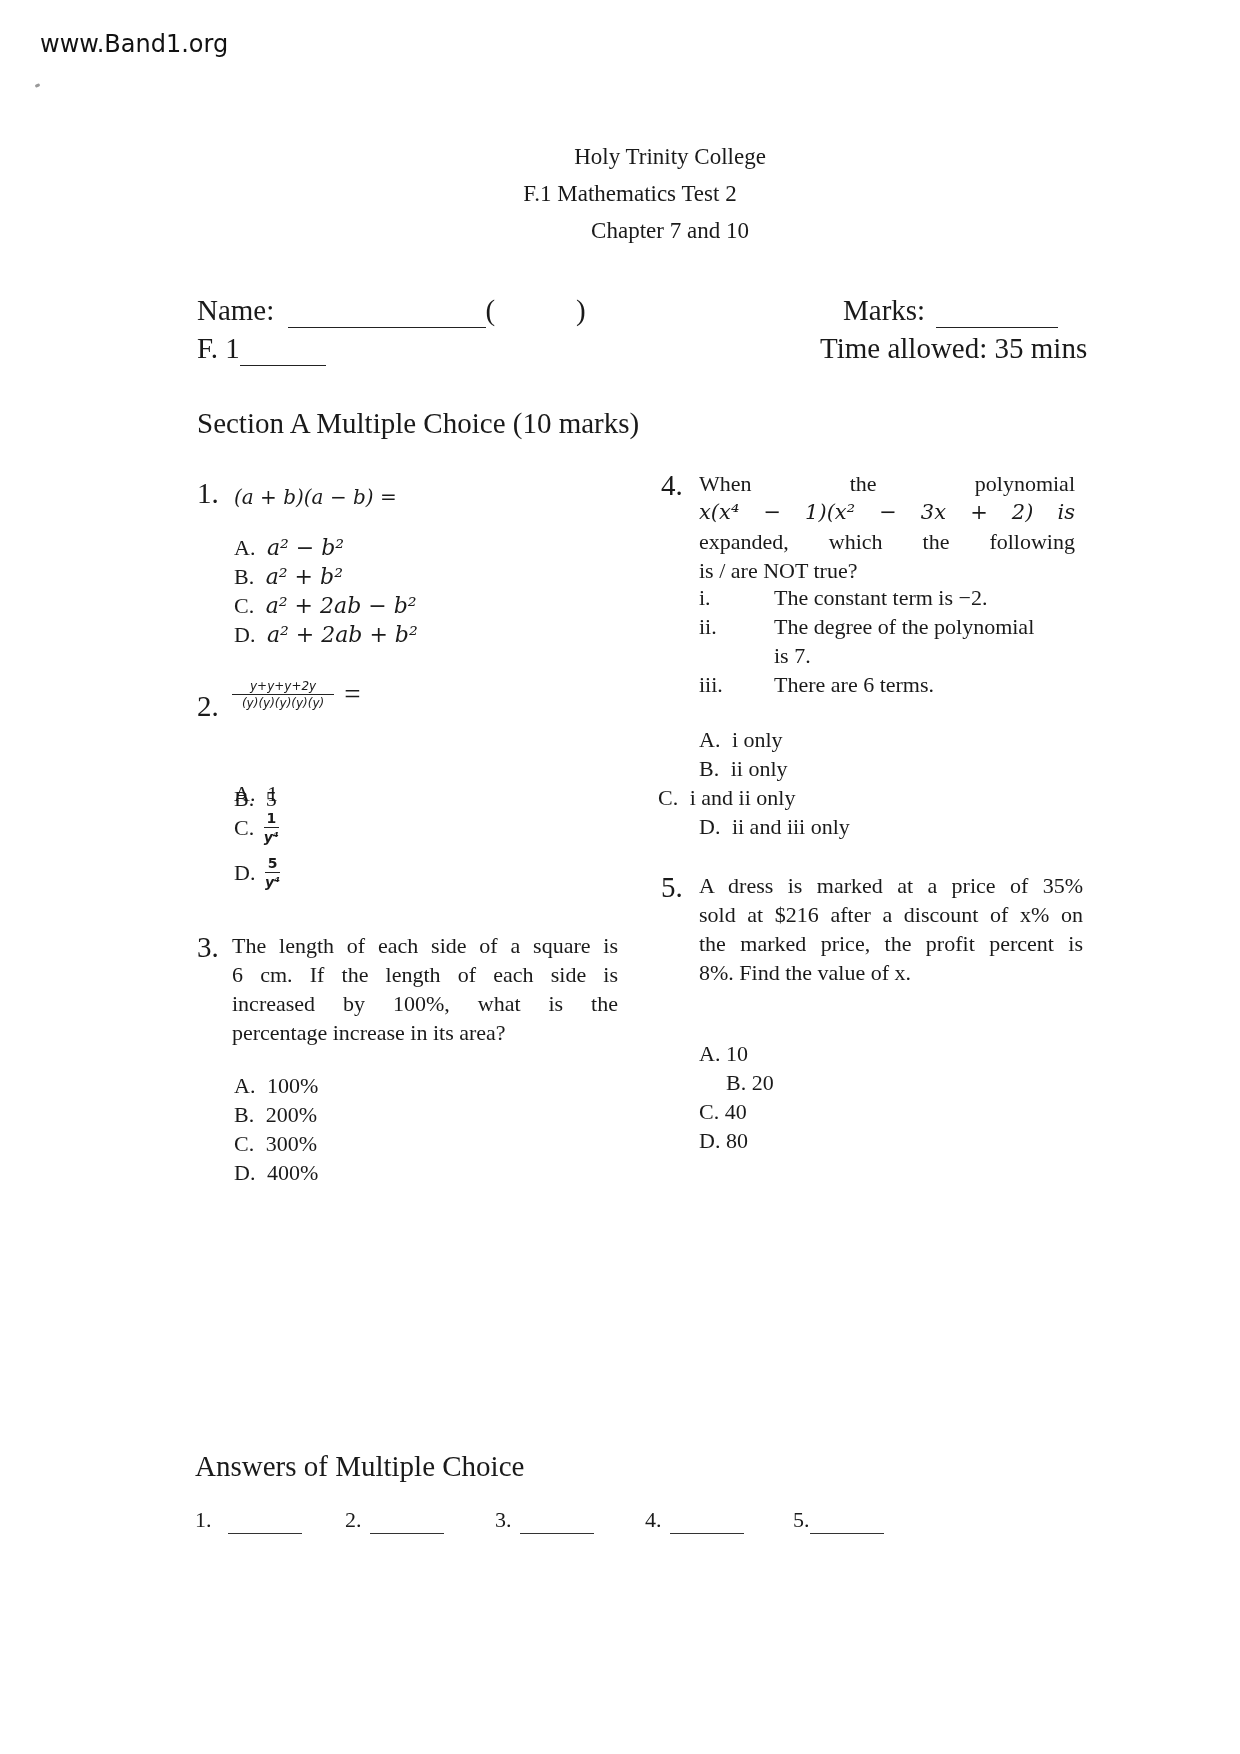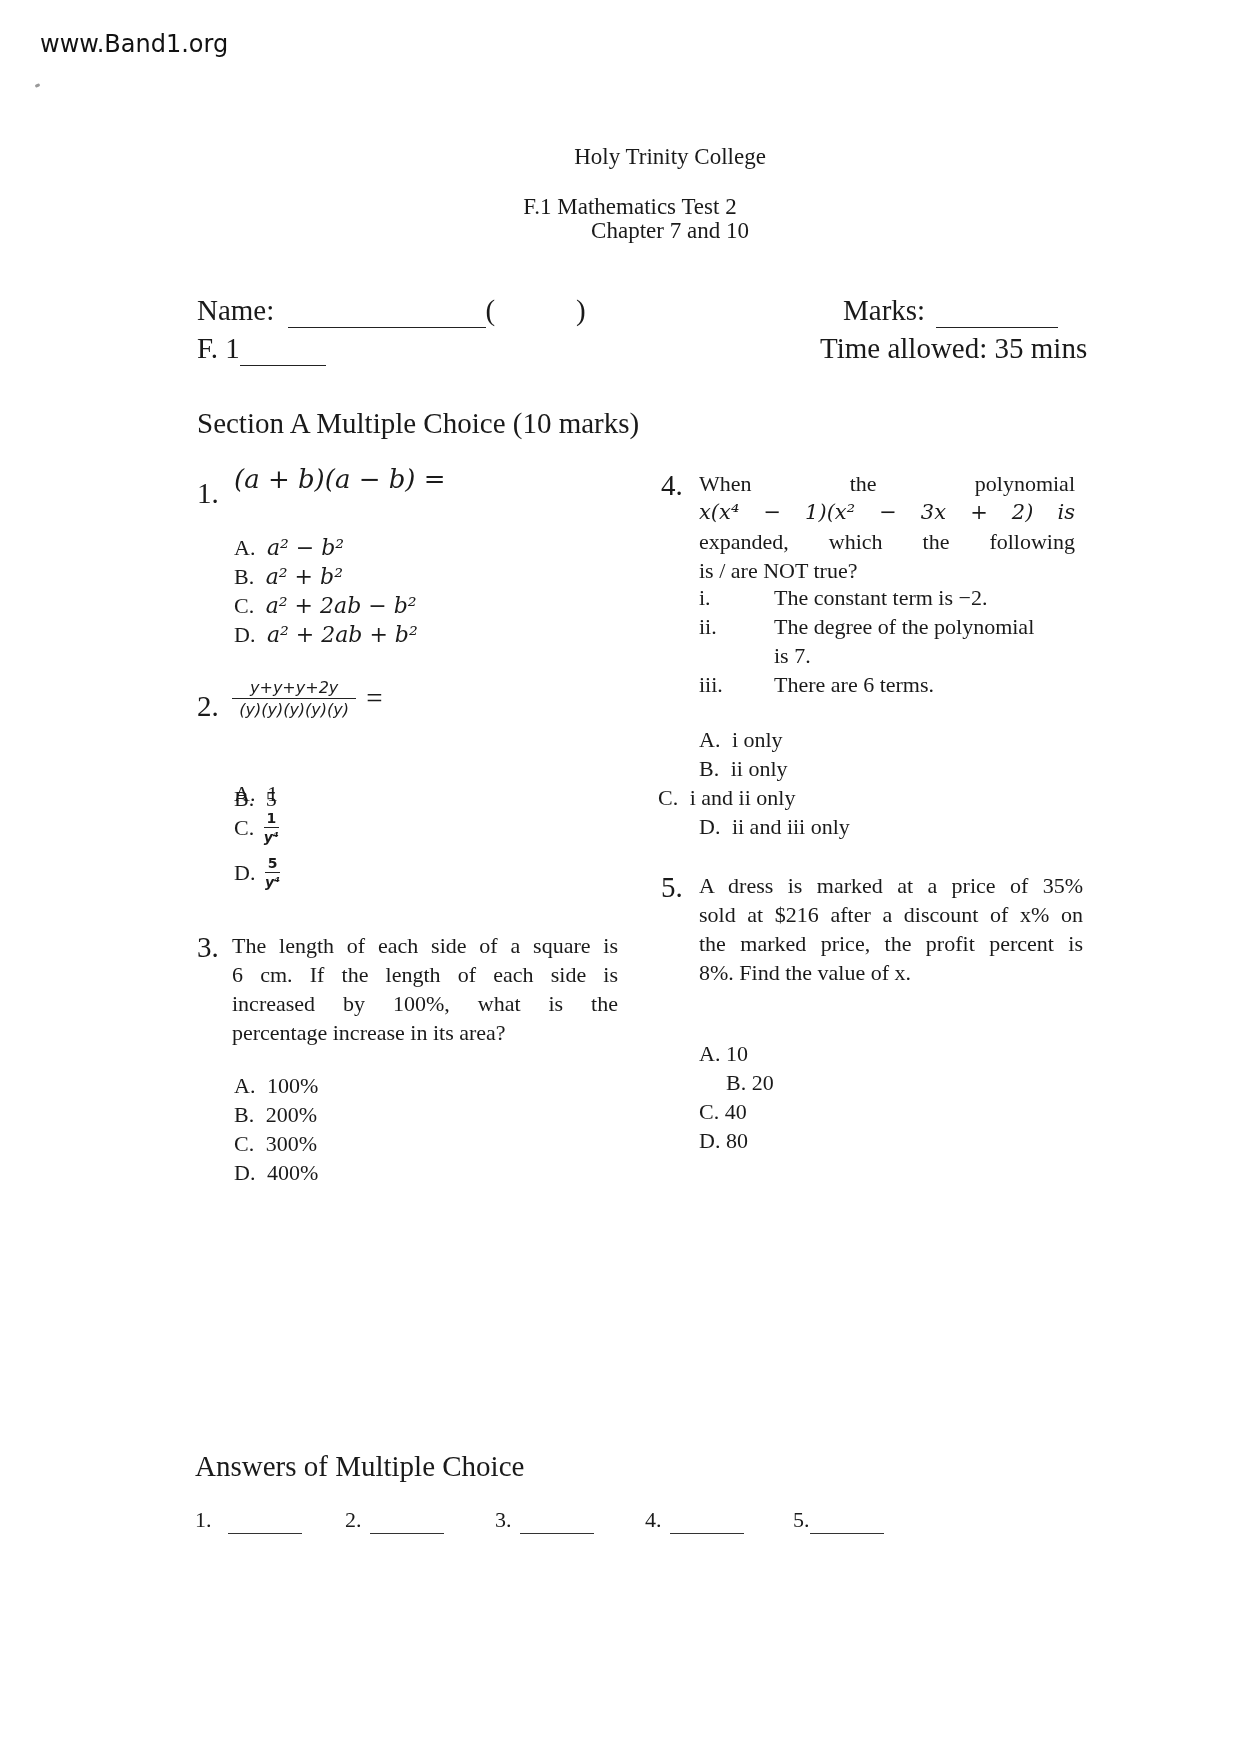--- a/index.html
+++ b/index.html
@@ -31,49 +31,49 @@
   .ans-item { position: absolute; font-size: 22px; top: 1507px; }
   .ans-blank { display: inline-block; width: 74px; border-bottom: 1px solid #333; margin-left: 8px; }
 </style>
 </head>
 <body>
 
 <div class="abs watermark">www.Band1.org</div>
 <div class="abs speck"></div>
 
 <div class="abs header-line" style="top:144px;">Holy Trinity College</div>
-<div class="abs header-line" style="top:194px;padding-left:20px;">F.1 Mathematics Test 2</div>
+<div class="abs header-line" style="top:181px;padding-left:20px;">F.1 Mathematics Test 2</div>
 <div class="abs header-line" style="top:218px;">Chapter 7 and 10</div>
 
 <div class="abs fs22" style="left:197px; top:294px;">
   <span>Name:</span>
   <span class="blank" style="width:198px; margin-left:6px;">&nbsp;</span><span>(</span>
 </div>
 <div class="abs fs22" style="left:576px; top:294px;">)</div>
 <div class="abs fs22" style="left:197px; top:332px;">
   <span>F. 1</span><span class="blank" style="width:86px;">&nbsp;</span>
 </div>
 <div class="abs fs22" style="left:843px; top:294px;">
   <span>Marks:</span>
   <span class="blank" style="width:122px; margin-left:4px;">&nbsp;</span>
 </div>
 <div class="abs fs22" style="left:820px; top:332px;">Time allowed: 35 mins</div>
 
 <div class="abs fs22" style="left:197px; top:407px;">Section A Multiple Choice (10 marks)</div>
 
 <div class="abs fs22" style="left:197px; top:477px;">1.</div>
-<div class="abs fs22 math" style="left:234px; top:464px; font-size:26px;font-style:italic;">(a + b)(a − b) =</div>
+<div class="abs fs22 math" style="left:234px; top:485px; font-size:20px;font-style:italic;">(a + b)(a − b) =</div>
 <div class="opt-row" style="left:234px; top:535px;"><span>A.</span> <span class="math" style="margin-left:6px;">a² − b²</span></div>
 <div class="opt-row" style="left:234px; top:564px;"><span>B.</span> <span class="math" style="margin-left:6px;">a² + b²</span></div>
 <div class="opt-row" style="left:234px; top:593px;"><span>C.</span> <span class="math" style="margin-left:6px;">a² + 2ab − b²</span></div>
 <div class="opt-row" style="left:234px; top:622px;"><span>D.</span> <span class="math" style="margin-left:6px;">a² + 2ab + b²</span></div>
 
 <div class="abs fs22" style="left:197px; top:690px;">2.</div>
 <div class="abs" style="left:232px; top:678px; white-space:nowrap;">
-  <span class="frac" style="font-size:16px; font-style:italic;">
+  <span class="frac" style="font-size:12px; font-style:italic;">
     <span class="num" style="padding:0 18px 1px;">y+y+y+2y</span>
     <span class="den">(y)(y)(y)(y)(y)</span>
   </span>
   <span class="fs22" style="vertical-align:middle; margin-left:6px;">=</span>
 </div>
 <div class="opt-row" style="left:234px; top:781px;"><span>A.</span> <span style="margin-left:6px;">1</span></div>
 <div class="opt-row" style="left:234px; top:786px;"><span>B.</span> <span style="margin-left:6px;">5</span></div>
 <div class="opt-row" style="left:234px; top:810px;">
   <span style="vertical-align:middle;">C.</span>
   <span class="frac" style="font-size:14px; font-weight:bold; margin-left:4px;">

